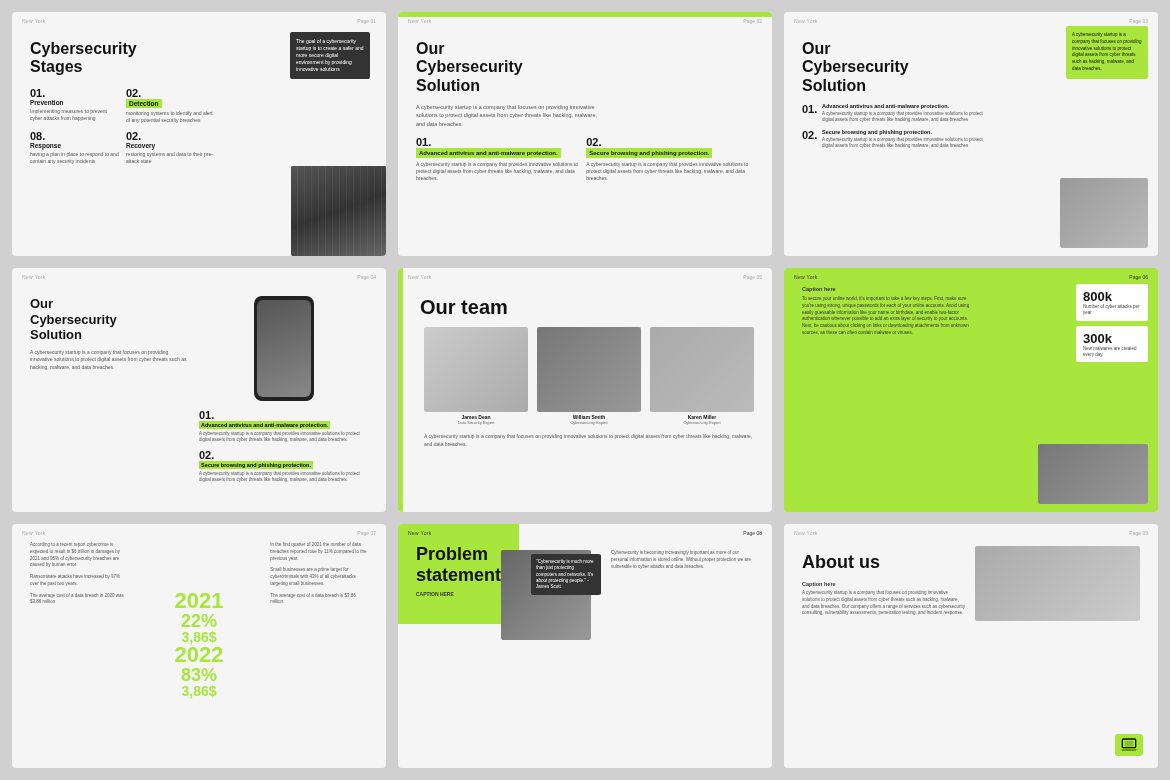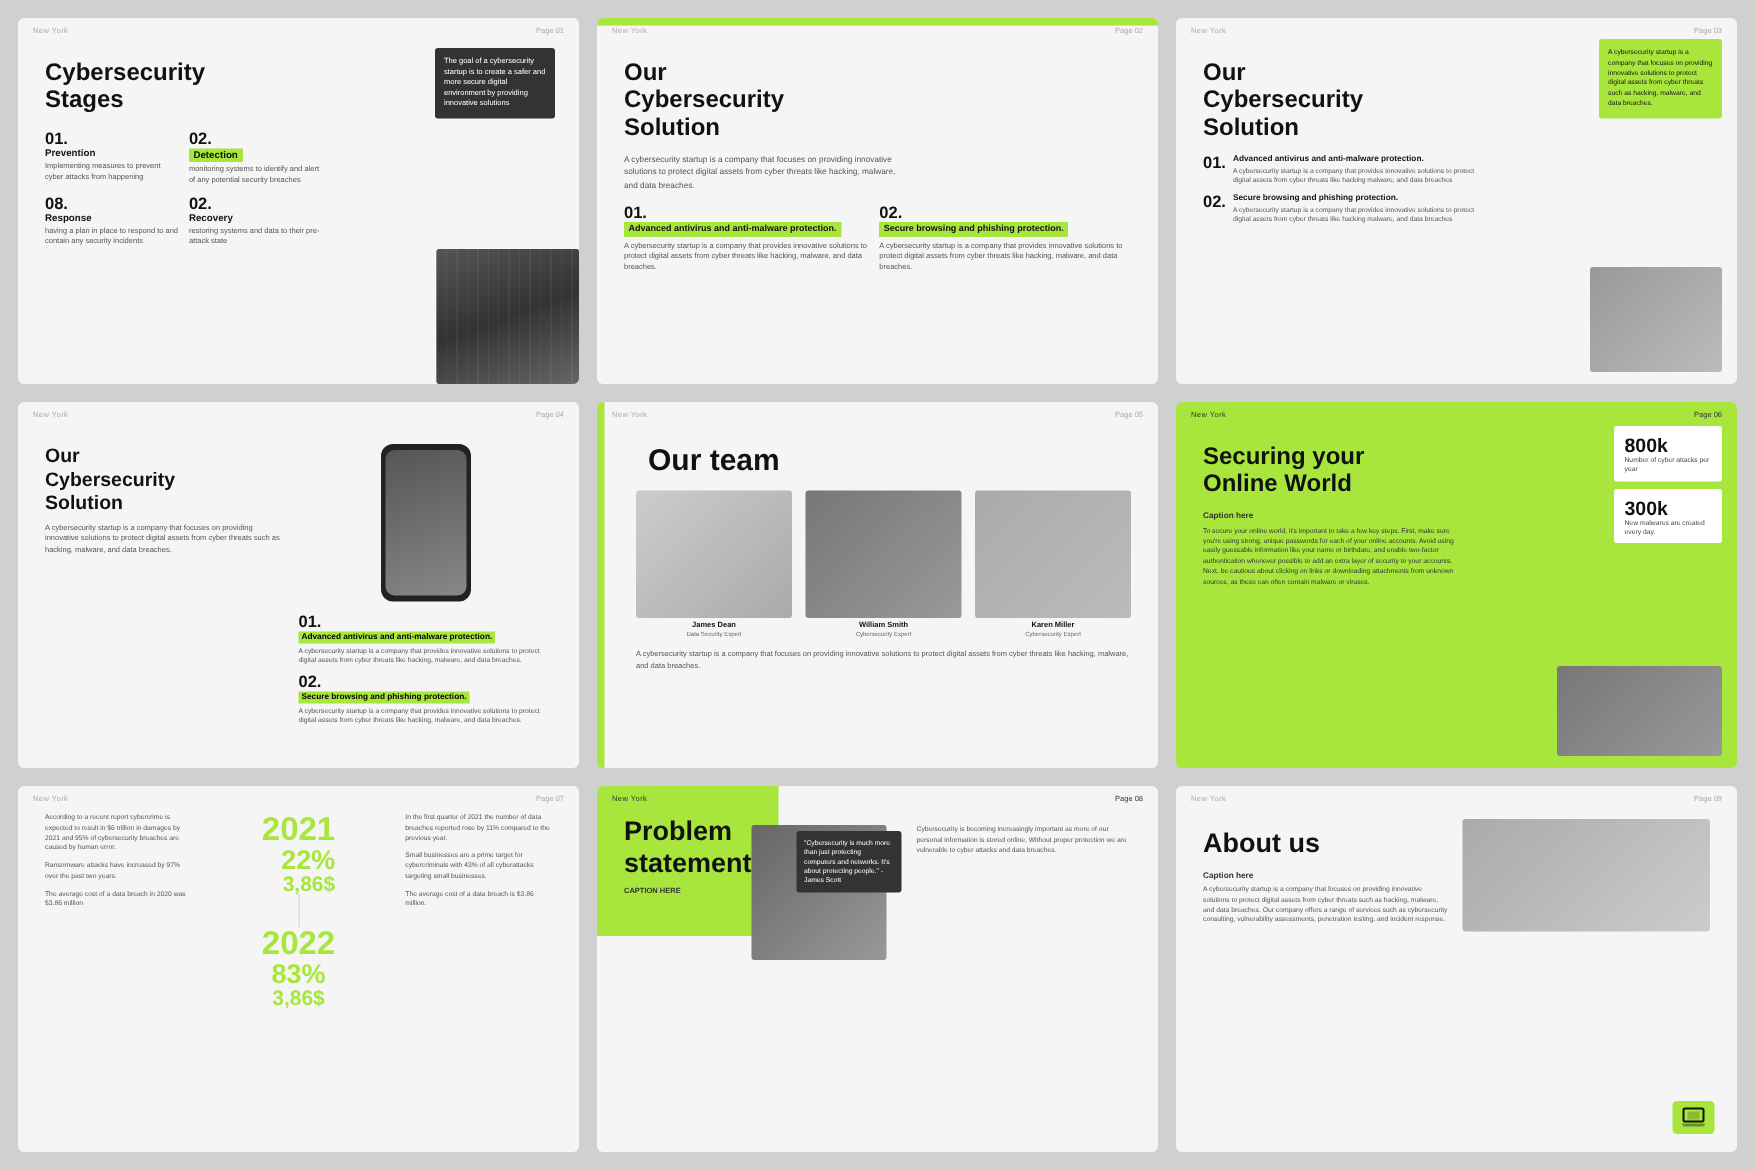--- a/index.html
+++ b/index.html
@@ -652,21 +652,21 @@
         <div class="feature-title" style="font-size:5.5px;font-weight:700;background:#a8e63d;padding:1px 2px;display:inline-block;margin-bottom:2px;">Secure browsing and phishing protection.</div>
         <div class="feature-desc" style="font-size:4.5px;color:#555;line-height:1.4;">A cybersecurity startup is a company that provides innovative solutions to protect digital assets from cyber threats like hacking, malware, and data breaches.</div>
       </div>
     </div>
   </div>
 
   <div class="slide slide-5">
     <div class="green-bar"></div>
     <span class="slide-label">New York</span>
     <span class="slide-num">Page 05</span>
-    <div class="title" style="font-size:20px;font-weight:800;color:#111;margin-top:10px;margin-bottom:8px;margin-left:16px;">Our team</div>
+    <div class="title" style="font-size:20px;font-weight:800;color:#111;margin-top:10px;margin-bottom:8px;margin-left:4px;">Our team</div>
     <div class="team-members" style="margin-left:8px;">
       <div class="team-member">
         <div style="height:85px;background:linear-gradient(135deg,#ccc 0%,#aaa 100%);border-radius:2px;"></div>
         <div class="member-name">James Dean</div>
         <div class="member-role">Data Security Expert</div>
       </div>
       <div class="team-member" style="margin-left:4px;">
         <div style="height:85px;background:linear-gradient(135deg,#777 0%,#999 100%);border-radius:2px;"></div>
         <div class="member-name">William Smith</div>
         <div class="member-role">Cybersecurity Expert</div>
@@ -676,21 +676,20 @@
         <div class="member-name">Karen Miller</div>
         <div class="member-role">Cybersecurity Expert</div>
       </div>
     </div>
     <div class="desc" style="font-size:5px;color:#555;line-height:1.5;margin-top:8px;margin-left:8px;">A cybersecurity startup is a company that focuses on providing innovative solutions to protect digital assets from cyber threats like hacking, malware, and data breaches.</div>
   </div>
 
   <div class="slide slide-6">
     <span class="slide-label" style="color:#333;">New York</span>
     <span class="slide-num" style="color:#333;">Page 06</span>
-    <div class="title">Securing your<br>Online World</div>
     <div class="stats-col">
       <div class="stat-box">
         <div class="stat-num">800k</div>
         <div class="stat-label">Number of cyber attacks per year</div>
       </div>
       <div class="stat-box">
         <div class="stat-num">300k</div>
         <div class="stat-label">New malwares are created every day.</div>
       </div>
     </div>
@@ -702,21 +701,21 @@
   <div class="slide slide-7">
     <span class="slide-label">New York</span>
     <span class="slide-num">Page 07</span>
     <div class="stat-layout">
       <div class="left-text">
         <p style="margin-bottom:5px;">According to a recent report cybercrime is expected to result in $6 trillion in damages by 2021 and 95% of cybersecurity breaches are caused by human error.</p>
         <p style="margin-bottom:5px;">Ransomware attacks have increased by 97% over the past two years.</p>
         <p>The average cost of a data breach in 2020 was $3.86 million</p>
       </div>
       <div class="center-stats">
-        <div style="text-align:right;">
+        <div style="text-align:center;margin-top:48px;">
           <div class="big-stat">2021</div>
           <div class="big-stat" style="font-size:18px;">22%</div>
           <div class="big-stat" style="font-size:14px;">3,86$</div>
         </div>
         <div style="width:1px;background:#ddd;height:80px;"></div>
         <div style="text-align:center;">
           <div class="big-stat">2022</div>
           <div class="big-stat" style="font-size:18px;">83%</div>
           <div class="big-stat" style="font-size:14px;">3,86$</div>
         </div>

